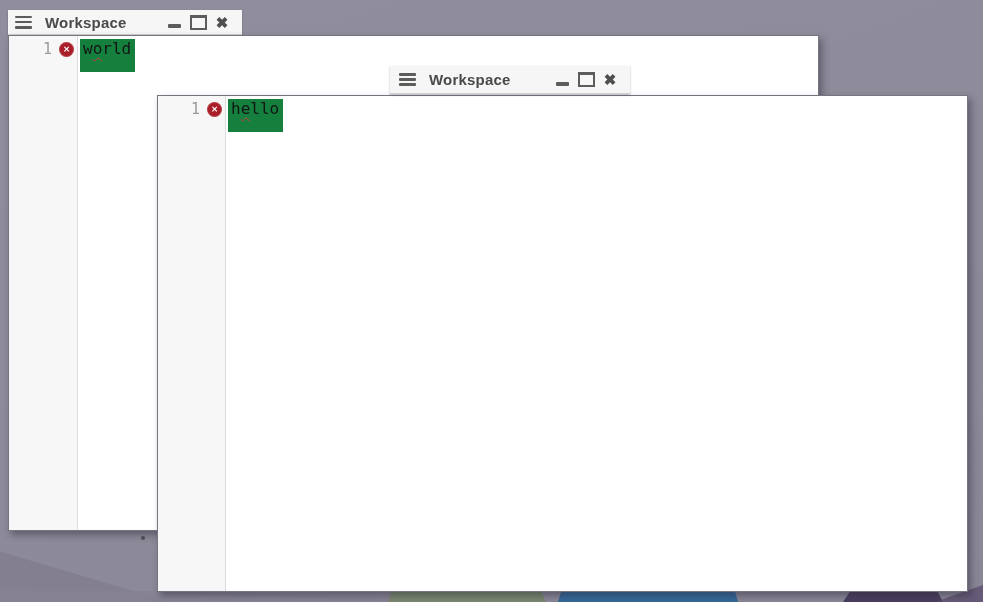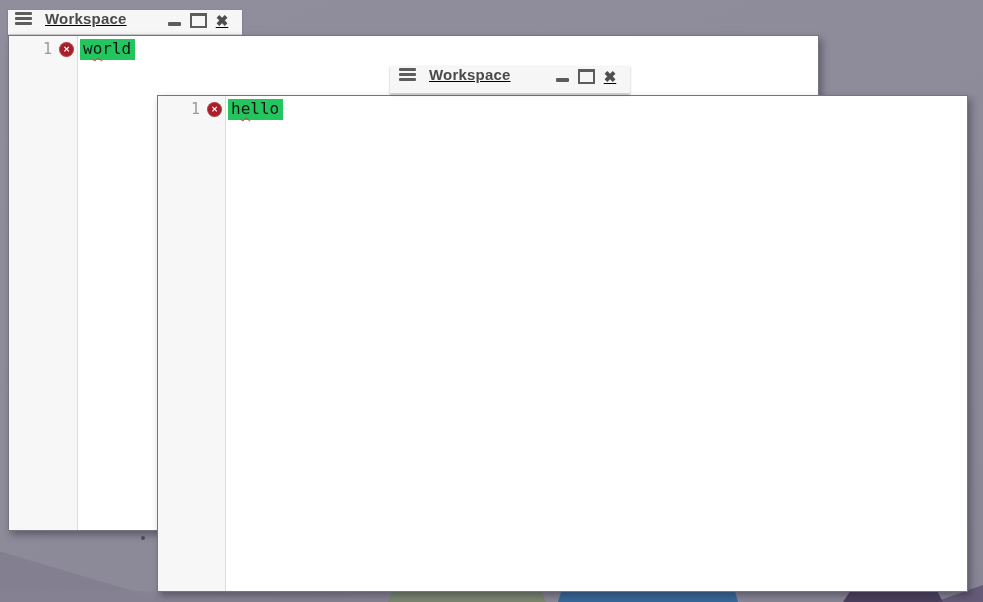--- a/index.html
+++ b/index.html
@@ -5,21 +5,21 @@
   html,body{margin:0;padding:0;}
   body{width:983px;height:602px;overflow:hidden;position:relative;
        font-family:"Liberation Sans",sans-serif;}
   .desktop{position:absolute;inset:0;background:linear-gradient(160deg,#908d9c 0%,#8d8a99 55%,#898696 100%);}
   .shape{position:absolute;}
   .speck{position:absolute;left:141px;top:536px;width:4px;height:4px;border-radius:50%;background:#474350;opacity:.85;}
 
   
   .titlebar{position:absolute;background:#f6f6f6;border-bottom:1px solid #cfcfcf;
             box-shadow:0 1px 2px rgba(50,48,66,.35);
-            display:flex;align-items:flex-start;z-index:3;text-decoration:underline;}
+            display:flex;align-items:center;z-index:3;}
   .titlebar .title{font-weight:bold;font-size:15px;color:#4a4a4a;letter-spacing:.2px;flex:0 0 auto;}
   .tb-left{display:flex;align-items:center;gap:13px;}
   .tb-controls{display:flex;align-items:center;margin-left:auto;}
   .hamburger{width:17px;height:13px;display:flex;flex-direction:column;justify-content:space-between;cursor:pointer;}
   .hamburger i{display:block;height:2.6px;background:#5c5c5c;border-radius:1px;}
   .ctl{width:24px;height:20px;display:flex;align-items:center;justify-content:center;cursor:pointer;}
   .min-glyph{width:13px;height:4px;background:#5c5c5c;margin-top:8px;border-radius:1px;}
   .max-glyph{width:13px;height:10px;border:2px solid #5c5c5c;border-top-width:3px;}
   .close-glyph{font-size:15px;color:#4f4f4f;font-weight:bold;line-height:1;}
 
@@ -34,21 +34,21 @@
           display:flex;align-items:flex-start;justify-content:flex-end;
           padding:4px 3px 0 0;gap:7px;flex:0 0 auto;}
   .back-body .gutter{width:69px;}
   .front-body .gutter{width:68px;}
   .lnum{font-family:"DejaVu Sans Mono",monospace;font-size:15px;color:#9b9b9b;line-height:19px;}
   .err-badge{width:15px;height:15px;border-radius:50%;background:#a91e28;color:#fff;
              display:flex;align-items:center;justify-content:center;
              font-size:8px;font-weight:bold;margin-top:2px;cursor:pointer;
              box-shadow:inset 0 0 0 1px rgba(255,255,255,.15);}
   .code-area{flex:1;padding:3px 0 0 2px;}
-  .code-line{display:inline-block;background:#22c55e;padding:1px 4px 2px 3px;
+  .code-line{display:inline-block;background:#15803d;padding:1px 4px 14px 3px;
              font-family:"DejaVu Sans Mono",monospace;font-size:16px;color:#141414;
              line-height:18px;cursor:text;}
   .squiggle{text-decoration-line:underline;text-decoration-style:wavy;
             text-decoration-color:#c24038;text-decoration-thickness:1px;text-underline-offset:3px;}
 </style>
 </head>
 <body>
 
 <div class="desktop">
   <div class="shape" style="left: 0px; top: 530px; width: 170px; height: 72px; clip-path: polygon(0px 30%, 100% 100%, 0px 100%); background: rgb(131, 127, 144);"></div>

